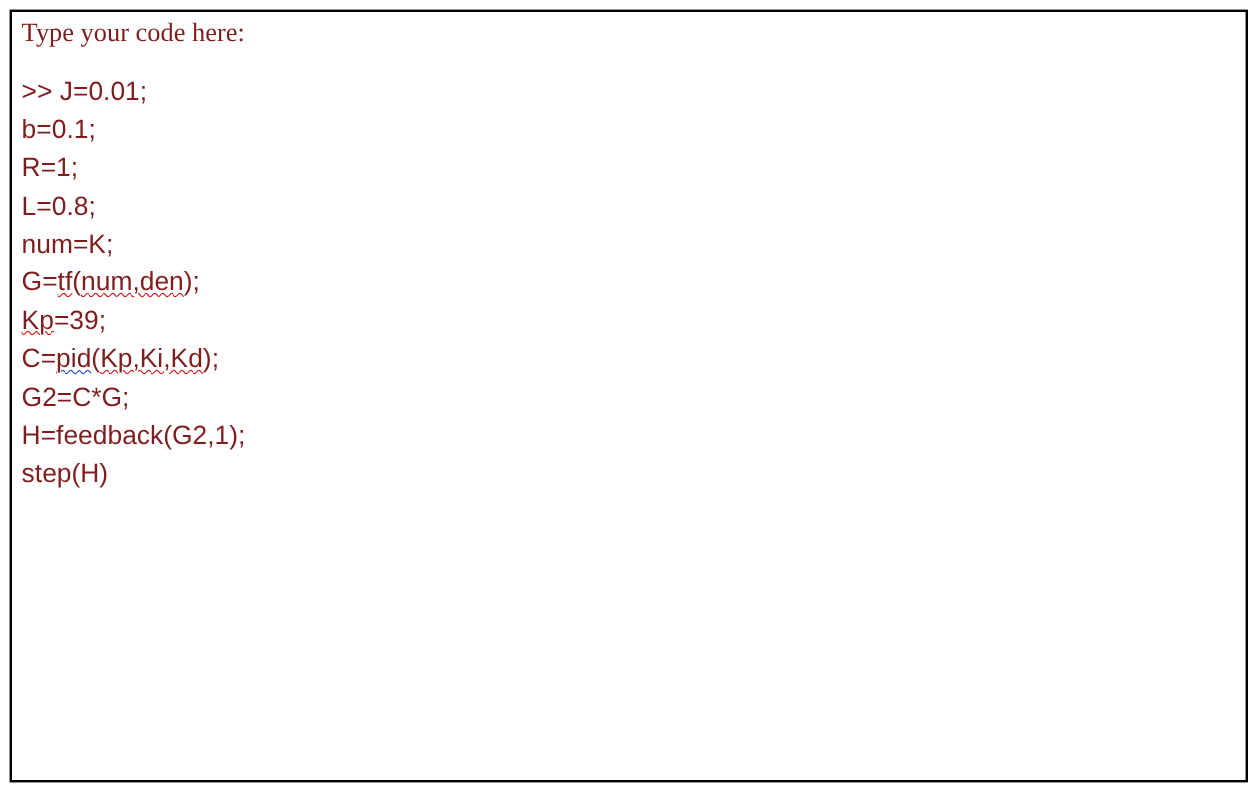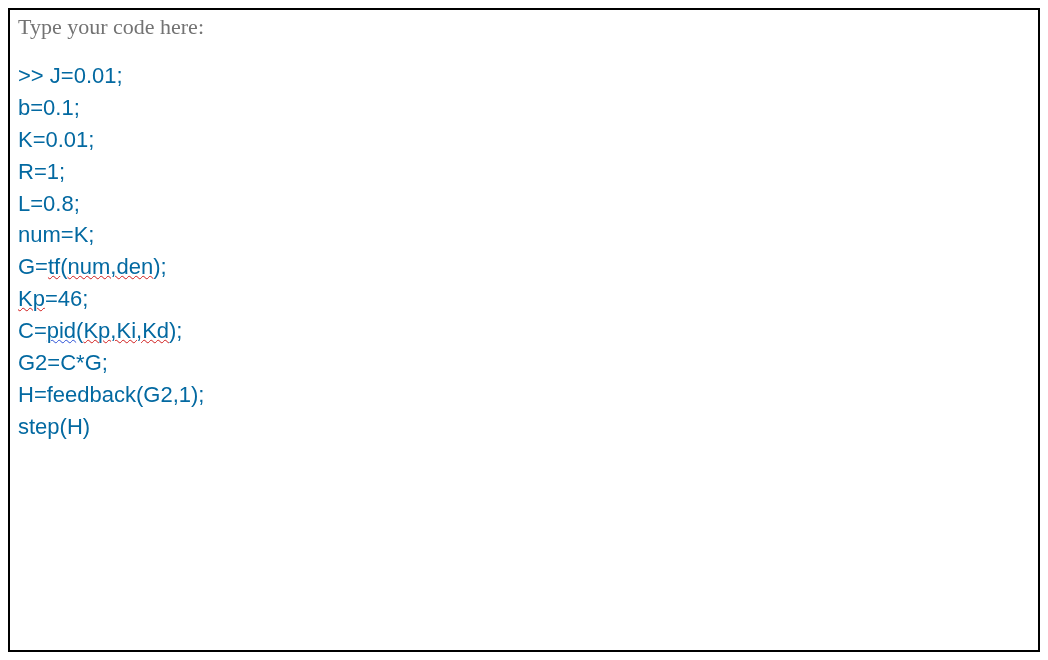--- a/index.html
+++ b/index.html
@@ -15,28 +15,28 @@
     .code-box {
       border: 2px solid #000;
       width: 1032px;
       height: 644px;
       padding: 4px 8px;
       background: #fff;
     }
     .placeholder {
       font-family: "Times New Roman", Times, serif;
       font-size: 22px;
-      color: #737373;
+      color: #7f1d1d;
       margin-bottom: 20px;
     }
     .code-area {
       font-family: Arial, Helvetica, sans-serif;
       font-size: 22px;
       line-height: 1.45;
-      color: #0369a1;
+      color: #7f1d1d;
     }
     .code-line {
       white-space: pre;
     }
     .squiggle-red {
       text-decoration-line: underline;
       text-decoration-style: wavy;
       text-decoration-color: #d01c1c;
       text-decoration-thickness: 1.2px;
       text-align: center;
@@ -59,32 +59,31 @@
 
 <div class="code-box">
   <div class="placeholder">Type your code here:</div>
 
   <div class="code-area">
 
     <div class="code-line"><span>&gt;&gt; </span><span>J=0.01;</span></div>
 
     <div class="code-line"><span>b=0.1;</span></div>
 
-    <div class="code-line"><span>K=0.01;</span></div>
 
     <div class="code-line"><span>R=1;</span></div>
 
     <div class="code-line"><span>L=0.8;</span></div>
 
     <div class="code-line"><span>num=K;</span></div>
 
 
     <div class="code-line"><span>G=</span><span class="squiggle-red">tf</span><span>(</span><span class="squiggle-red">num,den</span><span>);</span></div>
 
-    <div class="code-line"><span class="squiggle-red">Kp</span><span>=46;</span></div>
+    <div class="code-line"><span class="squiggle-red">Kp</span><span>=39;</span></div>
 
 
 
     <div class="code-line"><span>C=</span><span class="squiggle-blue">pid</span><span>(</span><span class="squiggle-red">Kp,Ki,Kd</span><span>);</span></div>
 
     <div class="code-line"><span>G2=C*G;</span></div>
 
     <div class="code-line"><span>H=feedback(G2,1);</span></div>
 
     <div class="code-line"><span>step(H)</span></div>

